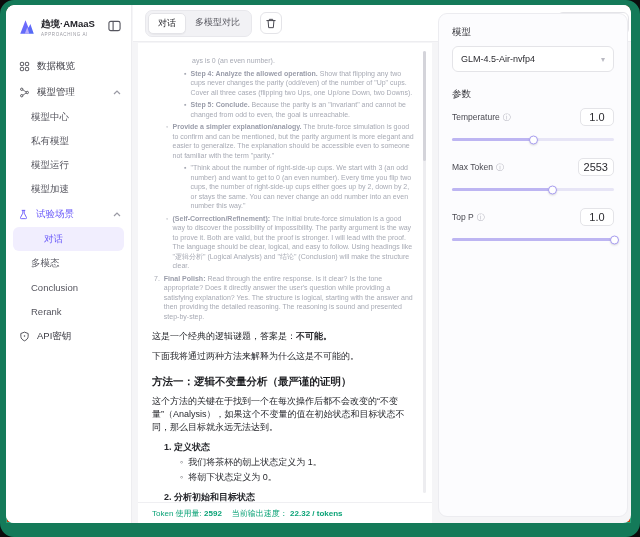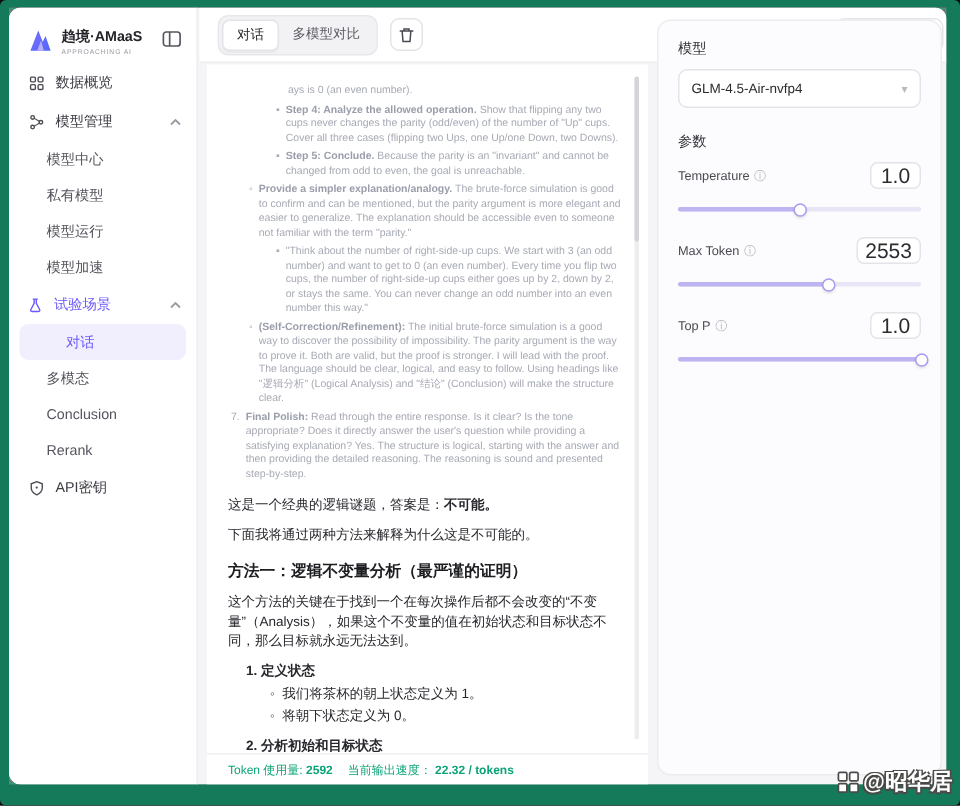--- a/index.html
+++ b/index.html
@@ -1,34 +1,34 @@
 <!DOCTYPE html>
 <html><head>
 <meta charset="utf-8">
 <style>
   * { margin:0; padding:0; box-sizing:border-box; }
   html,body { width:640px; height:537px; background:#0c0c0c; font-family:"Liberation Sans","DejaVu Sans",sans-serif; overflow:hidden; }
   .stage { position:relative; width:640px; height:537px; }
 
   
-  .frame { position:absolute; inset:0; border-radius:4px; background:#737373;
+  .frame { position:absolute; inset:0; border-radius:14px; background:#c2410c;
            border-top:5px solid #147a59; border-left:6px solid #147a59;
            border-right:9px solid #147a59; border-bottom:14px solid #147a59;
            box-shadow: inset 0 0 0 1px #2ca178; overflow:hidden; }
   .frame-inner { position:relative; width:625px; height:518px; background:#f5f5f7; border-radius:8px; overflow:hidden; }
 
   
   .sidebar { position:absolute; left:0; top:0; bottom:0; width:126px; background:#ffffff; border-right:1px solid #ededf0; }
   .logo-row { display:flex; align-items:flex-start; padding:13px 10px 0 12px; }
   .logo-ic { width:18px; height:18px; flex:0 0 auto; margin-right:5px; }
   .logo-txt .t1 { font-size:9.5px; font-weight:bold; color:#232329; letter-spacing:0; white-space:nowrap; }
   .logo-txt .t2 { font-size:4.5px; color:#9a9aa2; letter-spacing:.6px; margin-top:1px; white-space:nowrap; }
   .collapse-ic { margin-left:auto; margin-top:2px; }
 
-  .nav { margin-top:5px; }
+  .nav { margin-top:16px; }
   .nav-item { display:flex; align-items:center; height:26px; padding:0 10px 0 13px; font-size:9.5px; color:#3c3c44; cursor:pointer; }
   .nav-item .nic { width:11px; height:11px; margin-right:7px; flex:0 0 auto; }
   .nav-item .chev { margin-left:auto; }
   .nav-item.purple { color:#6a5af9;padding-left:12px; }
   .sub-item { display:flex; align-items:center; height:24px; padding-left:25px; font-size:9.5px; color:#55555e; cursor:pointer; }
   .sub-item.active { background:#f1eefe; color:#6a5af9; border-radius:6px; margin:0 7px; padding-left:31px; }
 
   
   .main { position:absolute; left:127px; right:0; top:0; bottom:0; }
   .topbar { position:absolute; left:0; right:0; top:0; height:37px; background:#fff; border-bottom:1px solid #ededf0; display:flex; align-items:center; padding:0 0 0 12px; }
@@ -66,21 +66,21 @@
 
   
   .panel { position:absolute; left:305px; width:190px; top:8px; bottom:6px; background:#fcfcfe; border:1px solid #ececf0; border-radius:9px; padding:12px 13px; }
   .p-label { font-size:9.5px; color:#34343a; margin-bottom:7px; }
   .select { display:flex; align-items:center; justify-content:space-between; border:1px solid #e4e4e8; background:#fff; border-radius:6px; height:26px; padding:0 8px; font-size:9px; color:#2b2b30; cursor:pointer; margin-bottom:16px; }
   .sel-chev { color:#b9b9c2; font-size:8px; }
   .param { margin-bottom:14px; }
   .param-row { display:flex; align-items:center; justify-content:space-between; margin-bottom:8px; }
   .param-name { font-size:8.5px; color:#4a4a52; display:flex; align-items:center; gap:3px; }
   .info { color:#b5b5bf; font-size:8px; }
-  .param-val { border:1px solid #e4e4e8; background:#fff; border-radius:5px; min-width:34px; height:18px; display:flex; align-items:center; justify-content:center; font-size:14px; color:#2b2b30; padding:0 5px; }
+  .param-val { border:1px solid #e4e4e8; background:#fff; border-radius:5px; min-width:34px; height:18px; display:flex; align-items:center; justify-content:center; font-size:11px; color:#2b2b30; padding:0 5px; }
   .slider { position:relative; height:10px; cursor:pointer; }
   .track { position:absolute; left:0; right:0; top:4px; height:3px; background:#e7e5f6; border-radius:2px; }
   .fill { position:relative; height:3px; background:#bdb5f2; border-radius:2px; top:4px; }
   .thumb { position:absolute; right:-5px; top:50%; transform:translateY(-50%); width:9px; height:9px; border-radius:50%; background:#fff; border:1.5px solid #a79cf0; box-shadow:0 1px 2px rgba(0,0,0,.12); }
 
   
   .wm { position:absolute; right:5px; bottom:6px; display:flex; align-items:center; gap:2px; z-index:9;
         font-size:15px; font-weight:bold; color:#fff;
         text-shadow:-1px -1px 0 #4a4a48, 1px -1px 0 #4a4a48, -1px 1px 0 #4a4a48, 1px 1px 0 #4a4a48, 0 1px 0 #4a4a48; }
 </style>
@@ -327,22 +327,13 @@
                 <div class="thumb"></div>
               </div>
             </div>
           </div>
         </div>
 
       </div>
     </div>
   </div>
 
-  <div class="wm">
-    <svg width="15" height="15" viewBox="0 0 16 16">
-      <rect x="1" y="1" width="6" height="6" rx="1" fill="#fff" stroke="#4a4a48" stroke-width="1.2"></rect>
-      <rect x="9" y="1" width="6" height="6" rx="1" fill="#fff" stroke="#4a4a48" stroke-width="1.2"></rect>
-      <rect x="1" y="9" width="6" height="6" rx="1" fill="#fff" stroke="#4a4a48" stroke-width="1.2"></rect>
-      <rect x="9" y="9" width="6" height="6" rx="1" fill="#fff" stroke="#4a4a48" stroke-width="1.2"></rect>
-    </svg>
-    <span>@昭华居</span>
-  </div>
 </div>
 
 </body></html>

